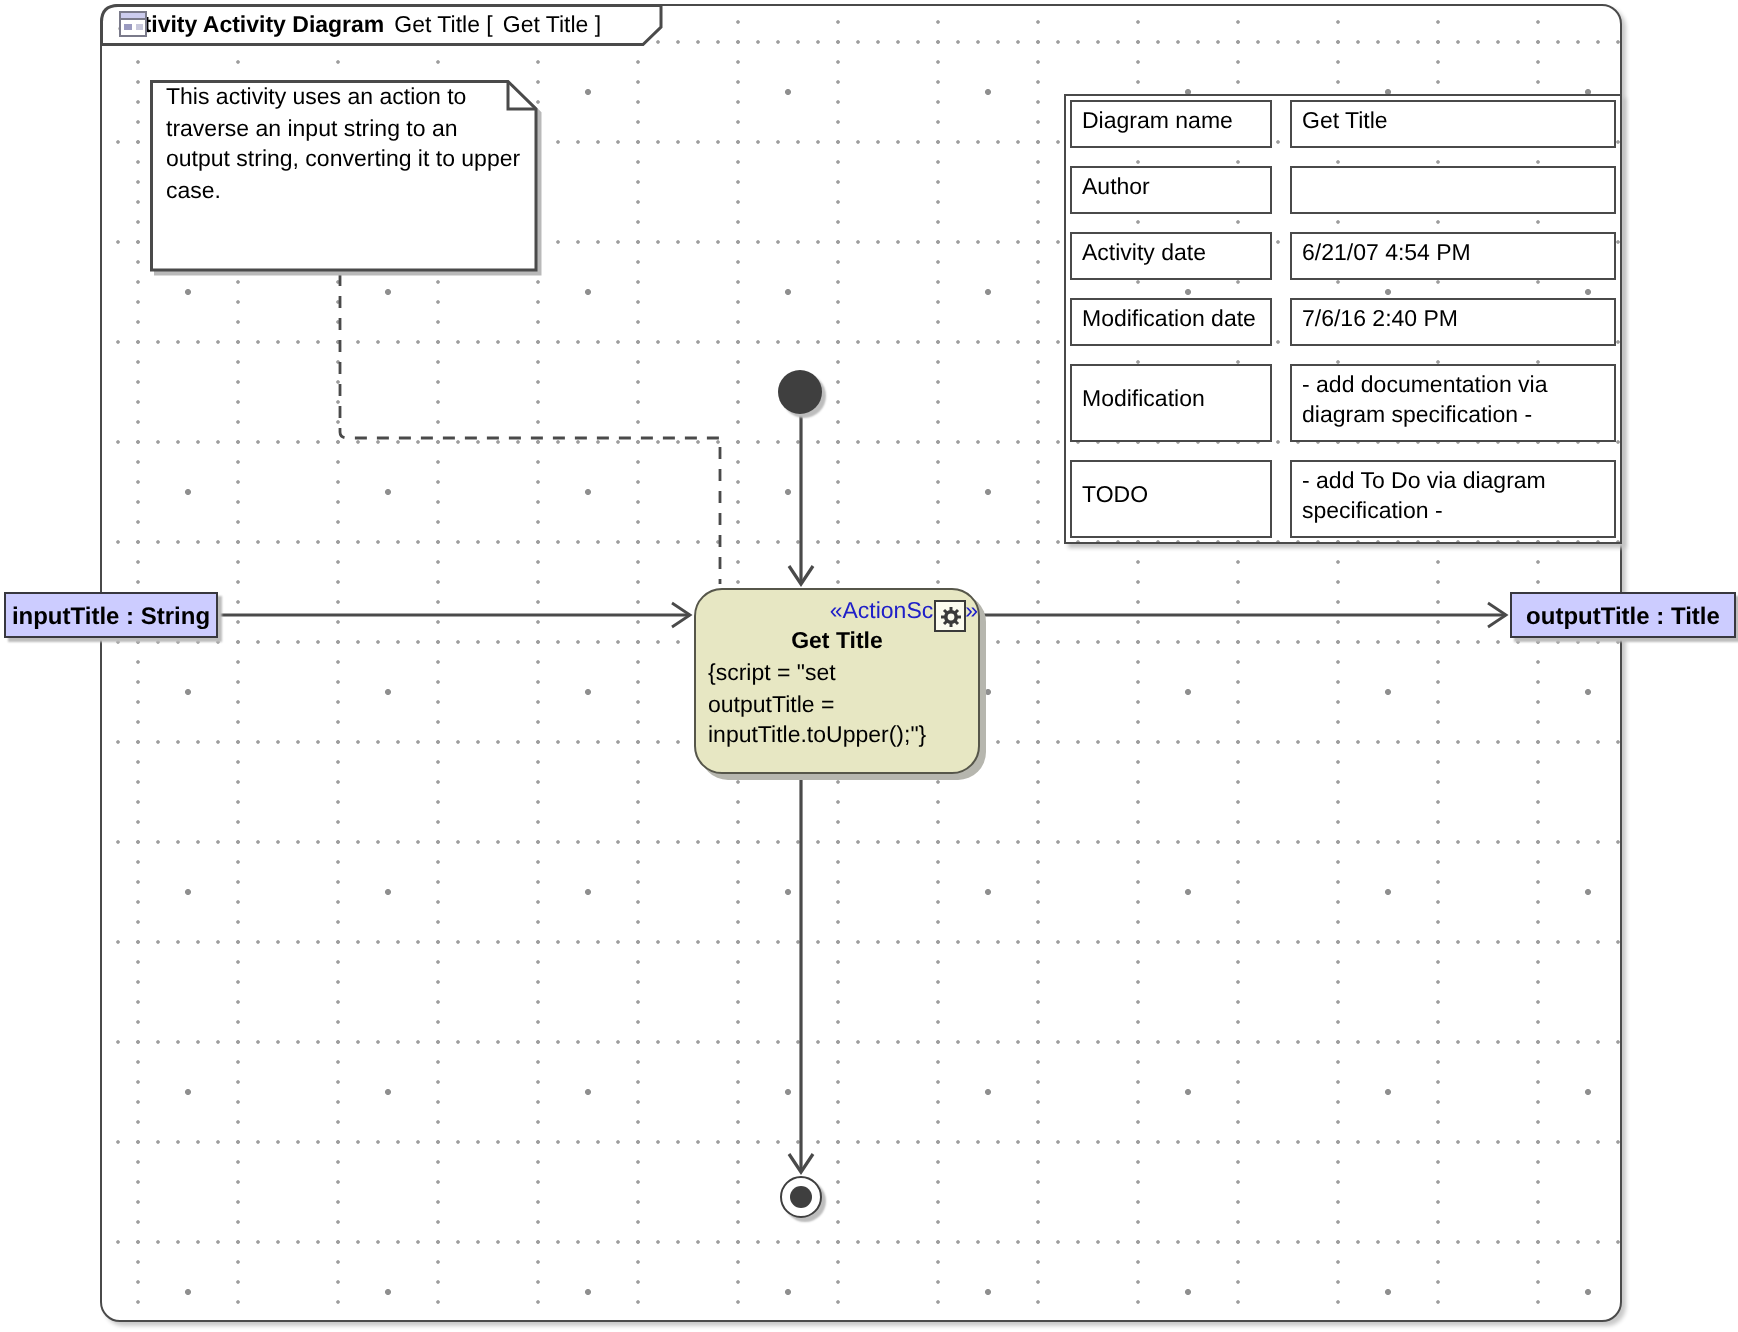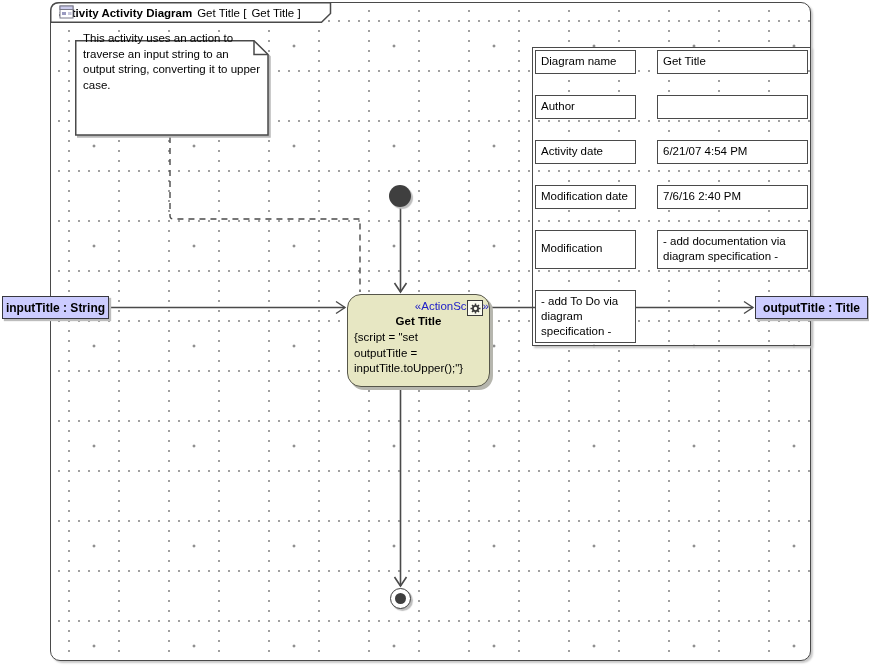--- a/index.html
+++ b/index.html
@@ -32,29 +32,29 @@
     position:absolute; left:9px; top:3px; height:16px;
     display:flex; align-items:center; gap:5px;
     font-size:11.5px; white-space:nowrap;
   }
   .tab-text .bold { font-weight:bold; }
 
   
   .note-wrap { position:absolute; left:75px; top:40px; width:196px; height:98px;
     filter:drop-shadow(2px 2px 0 #b9b9b9); }
   .note-text {
-    position:absolute; left:83px; top:31px; width:178px;
+    position:absolute; left:83px; top:42px; width:178px;
     font-size:11.5px; line-height:1.35;
   }
 
   
   .info-table {
     position:absolute; left:532px; top:47px; width:279px;
     border:1.5px solid #4a4a4a; background:transparent;
-    padding:2px; display:grid; grid-template-columns:101px 1fr; gap:21px;
+    padding:2px; display:grid; grid-template-columns:101px 1fr; gap:9px;
     box-shadow:2px 2px 2px #c4c4c4;
   }
   .cell {
     border:1px solid #4a4a4a; background:#ffffff;
     font-size:11.5px; line-height:1.3;
     padding:3px 5px 4px 5px; min-height:22px;
     display:flex; align-items:center;
   }
 
   
@@ -159,20 +159,21 @@
   <div class="cell">Diagram name</div>
   <div class="cell">Get Title</div>
   <div class="cell">Author</div>
   <div class="cell"></div>
   <div class="cell">Activity date</div>
   <div class="cell">6/21/07 4:54 PM</div>
   <div class="cell">Modification date</div>
   <div class="cell">7/6/16 2:40 PM</div>
   <div class="cell">Modification</div>
   <div class="cell">- add documentation via diagram specification -</div>
+  <div class="cell">TODO</div>
   <div class="cell">- add To Do via diagram specification -</div>
 </div>
 
 <div class="initial-node"></div>
 
 <div class="action-node">
   <div class="action-stereotype">«ActionScript»</div>
   <div class="action-name">Get Title</div>
   <div class="action-script">
     <div>{script = "set</div>

